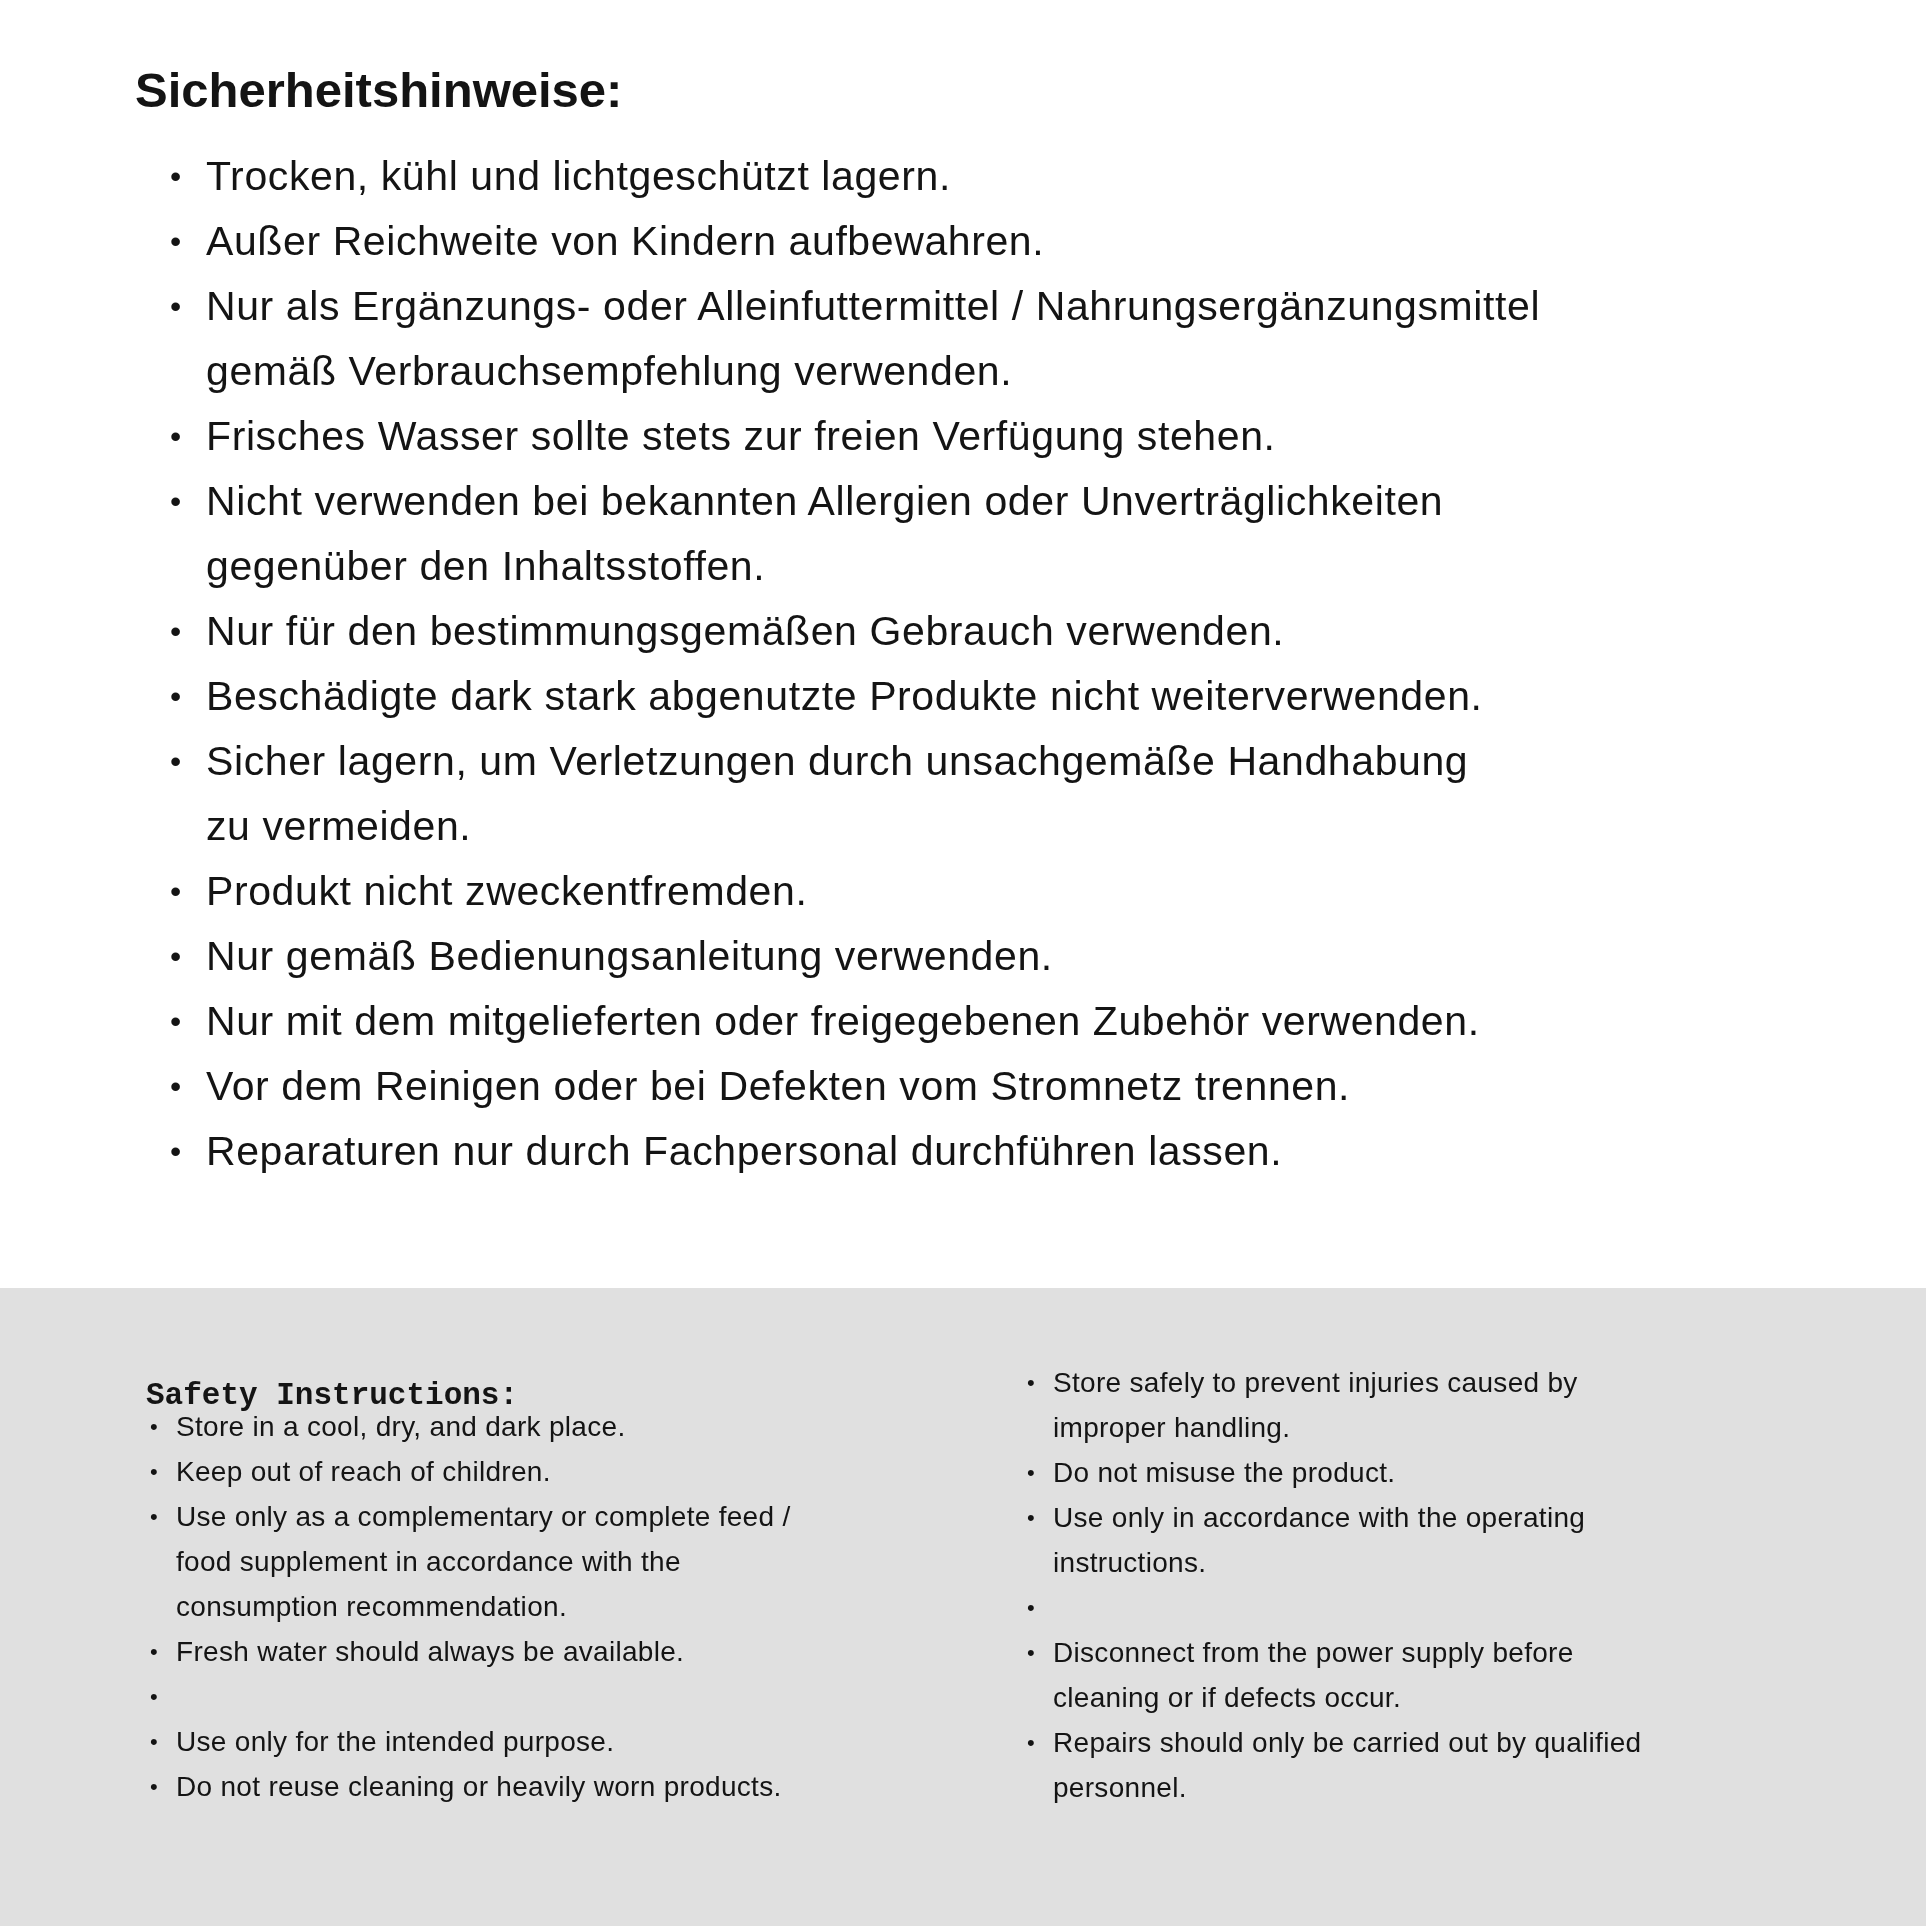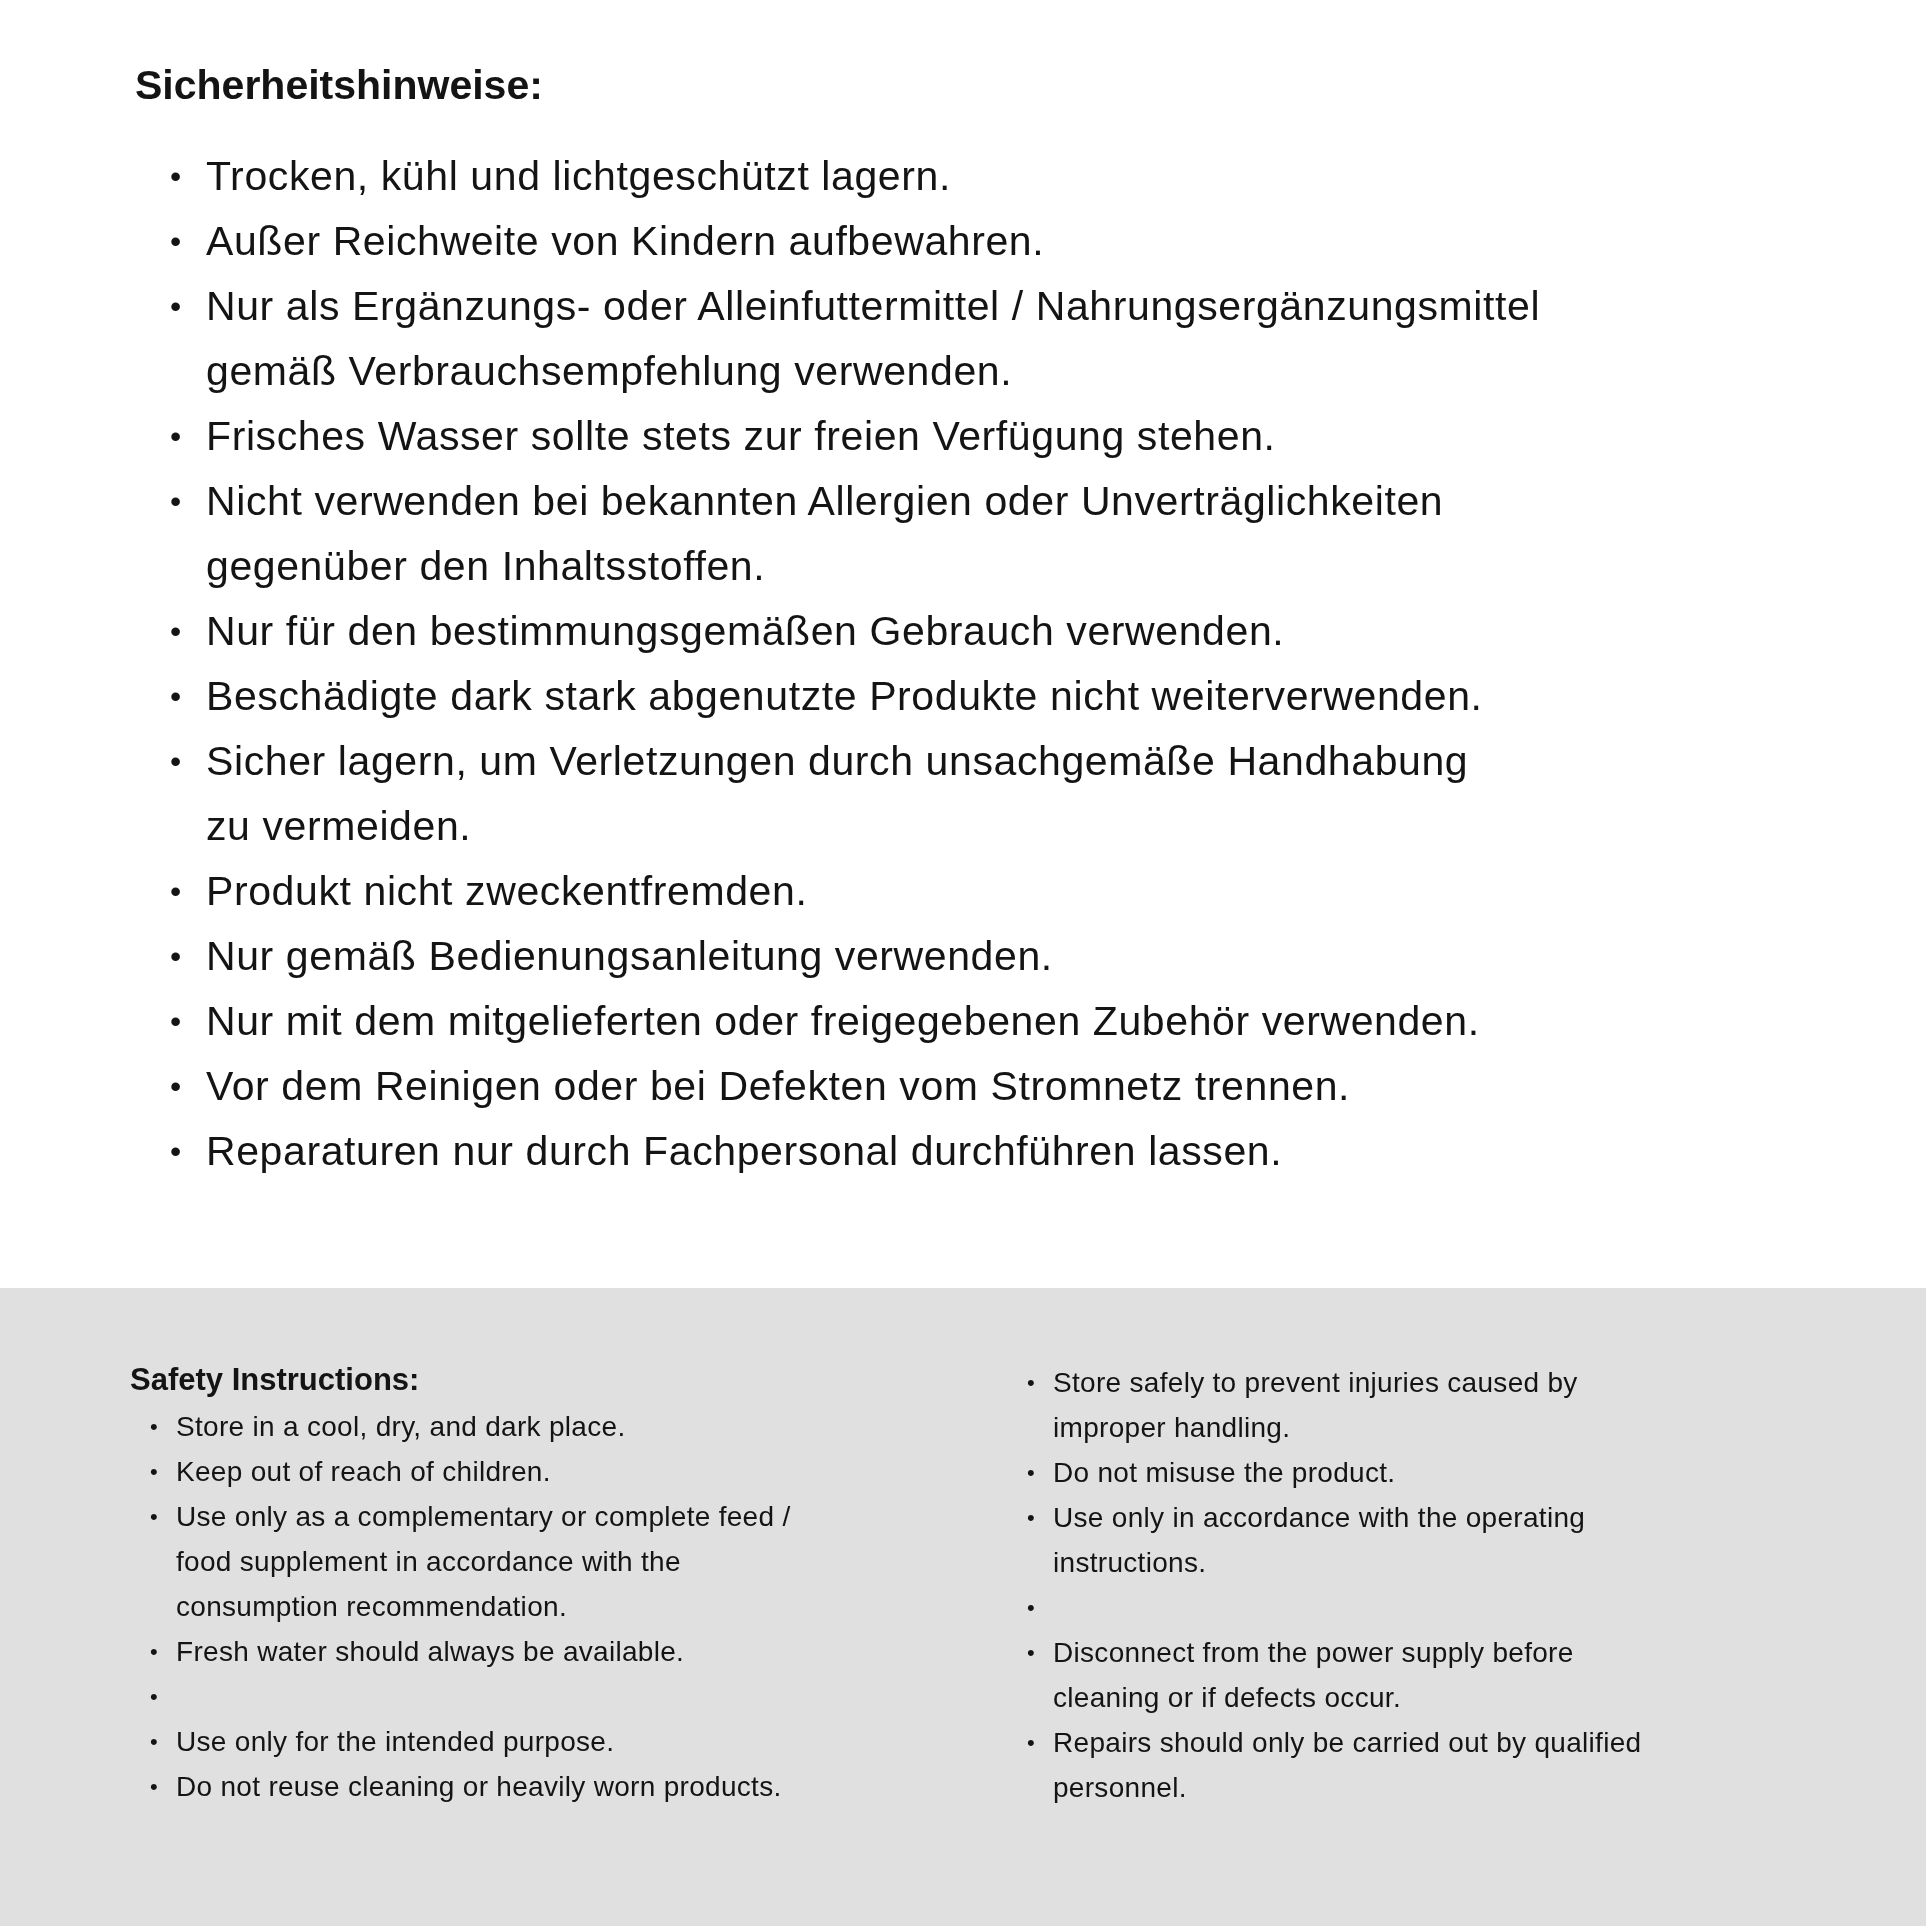--- a/index.html
+++ b/index.html
@@ -15,21 +15,21 @@
   .band {
     position: absolute;
     left: 0; top: 1288px;
     width: 1926px; height: 638px;
     background: #e0e0e0;
   }
   h1.de-title {
     position: absolute;
     left: 135px; top: 62px;
     margin: 0;
-    font-size: 41px;
+    font-size: 49px;
     font-weight: bold;
     line-height: 1.15;
   }
   ul.bullets {
     list-style: none;
     margin: 0; padding: 0;
     position: absolute;
   }
   ul.bullets li { display: flex; align-items: flex-start; }
   .dot { flex: 0 0 auto; text-align: left; }
@@ -38,24 +38,25 @@
     left: 170px; top: 144px;
     width: 1695px;
     font-size: 41px;
     line-height: 65px;
     letter-spacing: 0.6px;
   }
   .de-list .dot { width: 36px; font-size: 32px; line-height: 65px; }
   h2.en-title {
     position: absolute;
     left: 130px; top: 1361px;
-    margin: 0;
+    margin: 16px;
     font-size: 31px;
     font-weight: bold;
     line-height: 1.2;
+    font-family: Liberation Mono, monospace;
   }
   .en {
     font-size: 28px;
     line-height: 45px;
     letter-spacing: 0.3px;
   }
   .en .dot { width: 26px; font-size: 22px; line-height: 45px; }
   .en-left  { left: 150px;  top: 1404px; width: 880px; }
   .en-right { left: 1027px; top: 1360px; width: 892px; }
 </style>

